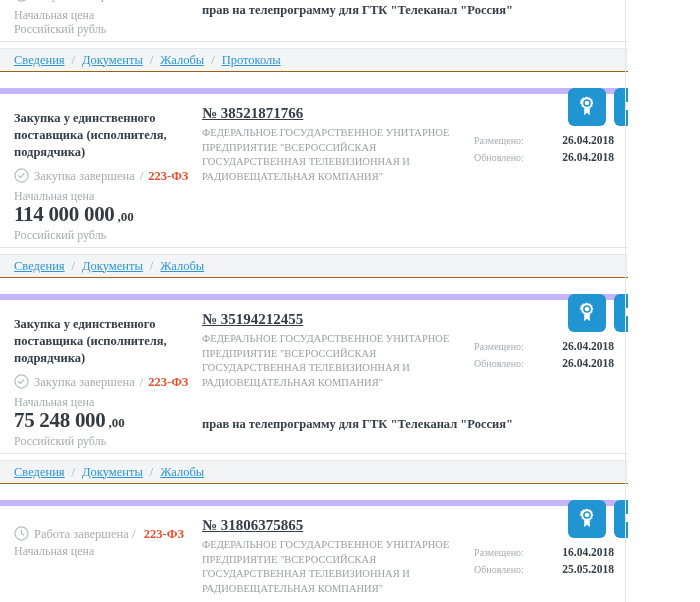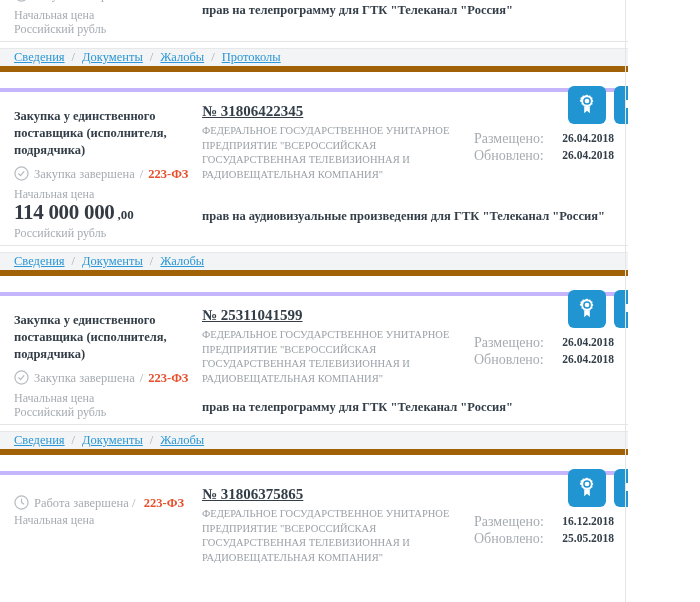--- a/index.html
+++ b/index.html
@@ -2,21 +2,21 @@
 <html><head>
 <meta charset="utf-8">
 <style>
   * { margin:0; padding:0; box-sizing:border-box; }
   html,body { background:#fff; }
   body { font-family:"Liberation Serif","DejaVu Serif",serif; }
   .page { position:relative; width:628px; height:602px; overflow:hidden; background:#fff; }
   .page::after { content:""; position:absolute; top:0; right:2px; width:1px; height:100%; background:#e3e5e7; z-index:1; }
 
   .notice + .notice { margin-top:16px; }
-  .notice-body { position:relative; padding:16px 14px 5px; border-top:4px solid #c4b5fd; border-bottom:1px solid #e3e5e7; background:#fff; z-index:0; }
+  .notice-body { position:relative; padding:16px 14px 5px; border-top:6px solid #c4b5fd; border-bottom:1px solid #e3e5e7; background:#fff; z-index:0; }
   .notice.clipped .notice-body { padding-top:0; border-top:none; }
 
   .cols { display:grid; grid-template-columns:176px 1fr 140px; column-gap:12px; }
   .col-left { grid-column:1; grid-row:1 / 3; }
   .col-mid { grid-column:2; grid-row:1; margin-top:-6px; }
   .col-right { grid-column:3; grid-row:1; margin-top:22px; }
   .desc { grid-column:2 / 4; grid-row:2; margin-top:9px; font-size:12.5px; font-weight:bold; color:#333e48; line-height:16px; }
   .clipped .desc { grid-row:1; margin-top:2px; }
 
   .type-title { font-size:12.5px; line-height:17px; font-weight:bold; color:#333e48; }
@@ -28,27 +28,27 @@
 
   .price-label { margin-top:5px; font-size:12px; color:#a6acb2; line-height:14px; }
   .price { line-height:22px; font-size:21px; font-weight:bold; color:#333a41; letter-spacing:-0.3px; white-space:nowrap; }
   .cents { font-size:13px; margin-left:3px; letter-spacing:0; }
   .currency { font-size:12px; color:#a6acb2; line-height:14px; }
 
   .number-link { display:inline-block; font-size:15px; font-weight:bold; color:#333e48; text-decoration:underline; line-height:18px; }
   .org { margin-top:4px; font-size:10.5px; line-height:14.5px; color:#9aa1a7; }
 
   .date-row { display:flex; justify-content:space-between; line-height:17px; }
-  .date-label { font-size:14px; color:#a6acb2; }
+  .date-label { font-size:10px; color:#a6acb2; }
   .date-value { font-size:11.5px; font-weight:bold; color:#333e48; }
 
   .actions { position:absolute; top:-6px; right:-24px; display:flex; gap:8px; z-index:3; }
   .action-btn { width:38px; height:38px; border-radius:6px; background:#2194d2; border:none; display:flex; align-items:center; justify-content:center; cursor:pointer; }
 
-  .tabs { margin-top:6px; height:24px; background:#f3f4f5; border-top:1px solid #e6e8ea; border-bottom:6px solid #a16207; display:flex; align-items:center; padding:0 14px; font-size:12.5px; }
+  .tabs { margin-top:6px; height:24px; background:#f3f4f5; border-top:1px solid #e6e8ea; border-bottom:1px solid #a16207; display:flex; align-items:center; padding:0 14px; font-size:12.5px; }
   .tabs a { color:#2b97d5; text-decoration:underline; cursor:pointer; }
   .tab-sep { color:#a6acb2; margin:0 7px; }
 
   .last .status-row { margin-top:4px; }
   .last .price-label { margin-top:2px; }
   .last .notice-body { border-bottom:none; }
 </style>
 </head>
 <body>
 
@@ -122,34 +122,33 @@
             </span>
             <span>Закупка завершена</span>
             <span>/</span>
             <span class="law">223-ФЗ</span>
           </div>
           <div class="price-label">Начальная цена</div>
           <div class="price"><span>114 000 000</span><span class="cents">,00</span></div>
           <div class="currency">Российский рубль</div>
         </div>
         <div class="col-mid">
-          <a class="number-link">№ 31806422345</a>
+          <a class="number-link">№ 38521871766</a>
           <div class="org">ФЕДЕРАЛЬНОЕ ГОСУДАРСТВЕННОЕ УНИТАРНОЕ ПРЕДПРИЯТИЕ "ВСЕРОССИЙСКАЯ ГОСУДАРСТВЕННАЯ ТЕЛЕВИЗИОННАЯ И РАДИОВЕЩАТЕЛЬНАЯ КОМПАНИЯ"</div>
         </div>
         <div class="col-right">
           <div class="date-row">
               <span class="date-label">Размещено:</span>
               <span class="date-value">26.04.2018</span>
             </div>
           <div class="date-row">
               <span class="date-label">Обновлено:</span>
               <span class="date-value">26.04.2018</span>
             </div>
         </div>
-        <div class="desc">прав на аудиовизуальные произведения для ГТК "Телеканал "Россия"</div>
       </div>
     </div>
     <nav class="tabs">
       <a>Сведения</a>
         <span class="tab-sep">/</span>
         <a>Документы</a>
         <span class="tab-sep">/</span>
         <a>Жалобы</a>
     </nav>
   </section>
@@ -186,24 +185,25 @@
               <svg width="15" height="15" viewBox="0 0 16 16">
                   <circle cx="8" cy="8" r="7" fill="none" stroke="#b6bcc1" stroke-width="1.3"></circle>
                   <path d="M5 8.3l2 2 3.6-4.2" fill="none" stroke="#b6bcc1" stroke-width="1.3" stroke-linecap="round" stroke-linejoin="round"></path>
                 </svg>
             </span>
             <span>Закупка завершена</span>
             <span>/</span>
             <span class="law">223-ФЗ</span>
           </div>
           <div class="price-label">Начальная цена</div>
+          <div class="price"><span>75 248 000</span><span class="cents">,00</span></div>
           <div class="currency">Российский рубль</div>
         </div>
         <div class="col-mid">
-          <a class="number-link">№ 25311041599</a>
+          <a class="number-link">№ 35194212455</a>
           <div class="org">ФЕДЕРАЛЬНОЕ ГОСУДАРСТВЕННОЕ УНИТАРНОЕ ПРЕДПРИЯТИЕ "ВСЕРОССИЙСКАЯ ГОСУДАРСТВЕННАЯ ТЕЛЕВИЗИОННАЯ И РАДИОВЕЩАТЕЛЬНАЯ КОМПАНИЯ"</div>
         </div>
         <div class="col-right">
           <div class="date-row">
               <span class="date-label">Размещено:</span>
               <span class="date-value">26.04.2018</span>
             </div>
           <div class="date-row">
               <span class="date-label">Обновлено:</span>
               <span class="date-value">26.04.2018</span>
@@ -260,21 +260,21 @@
           <div class="price-label">Начальная цена</div>
 
         </div>
         <div class="col-mid">
           <a class="number-link">№ 31806375865</a>
           <div class="org">ФЕДЕРАЛЬНОЕ ГОСУДАРСТВЕННОЕ УНИТАРНОЕ ПРЕДПРИЯТИЕ "ВСЕРОССИЙСКАЯ ГОСУДАРСТВЕННАЯ ТЕЛЕВИЗИОННАЯ И РАДИОВЕЩАТЕЛЬНАЯ КОМПАНИЯ"</div>
         </div>
         <div class="col-right">
           <div class="date-row">
               <span class="date-label">Размещено:</span>
-              <span class="date-value">16.12.2018</span>
+              <span class="date-value">16.04.2018</span>
             </div>
           <div class="date-row">
               <span class="date-label">Обновлено:</span>
               <span class="date-value">25.05.2018</span>
             </div>
         </div>
 
       </div>
     </div>
   </section>

